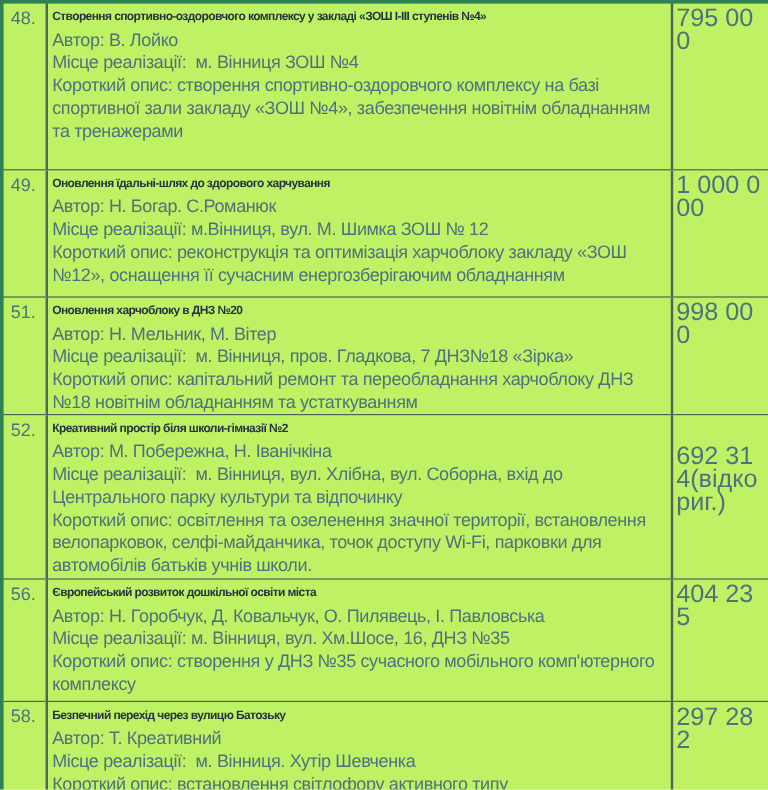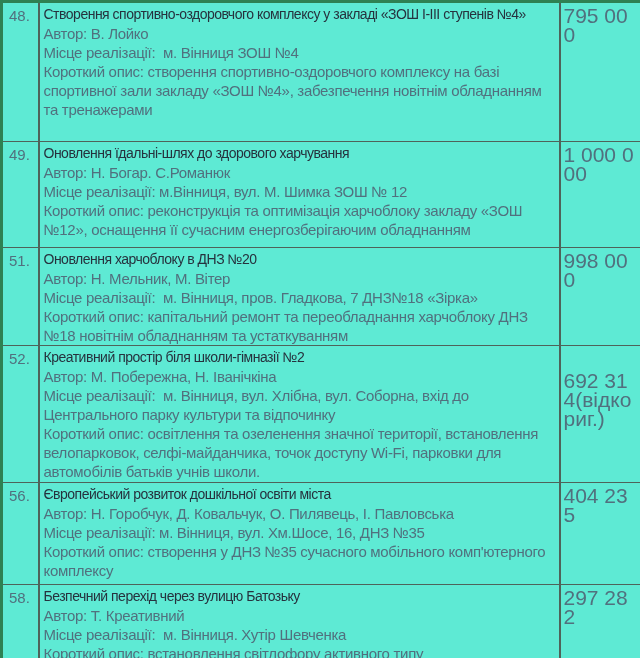--- a/index.html
+++ b/index.html
@@ -4,21 +4,21 @@
 <style>
   * { box-sizing: border-box; }
   html, body { margin: 0; padding: 0; }
   body { background: #ffffff; }
 
   .page {
     position: relative;
     width: 640px;
     height: 658px;
     overflow: hidden;
-    background: #5eead4;
+    background: #bef264;
     font-family: "Liberation Sans", sans-serif;
   }
 
   table.projects {
     border-collapse: collapse;
     table-layout: fixed;
     width: 640px;
     border: 3px solid #2e8153;
   }
 
@@ -51,23 +51,23 @@
     padding: 3px 2px 0 3px;
     color: #51707e;
     font-size: 21px;
     line-height: 19px;
     word-break: break-all;
     white-space: pre-wrap;
   }
   td.amt.amt-offset { padding-top: 25px; margin-left: 30px; }
 
   .proj-title {
-    font-weight: normal;
+    font-weight: bold;
     color: #26323e;
-    font-size: 14px;
+    font-size: 10px;
     line-height: 19px;
     letter-spacing: -0.5px;
     white-space: pre-wrap;
   }
 
   .proj-line {
     color: #51707e;
     font-size: 15px;
     line-height: 19px;
     letter-spacing: -0.3px;

